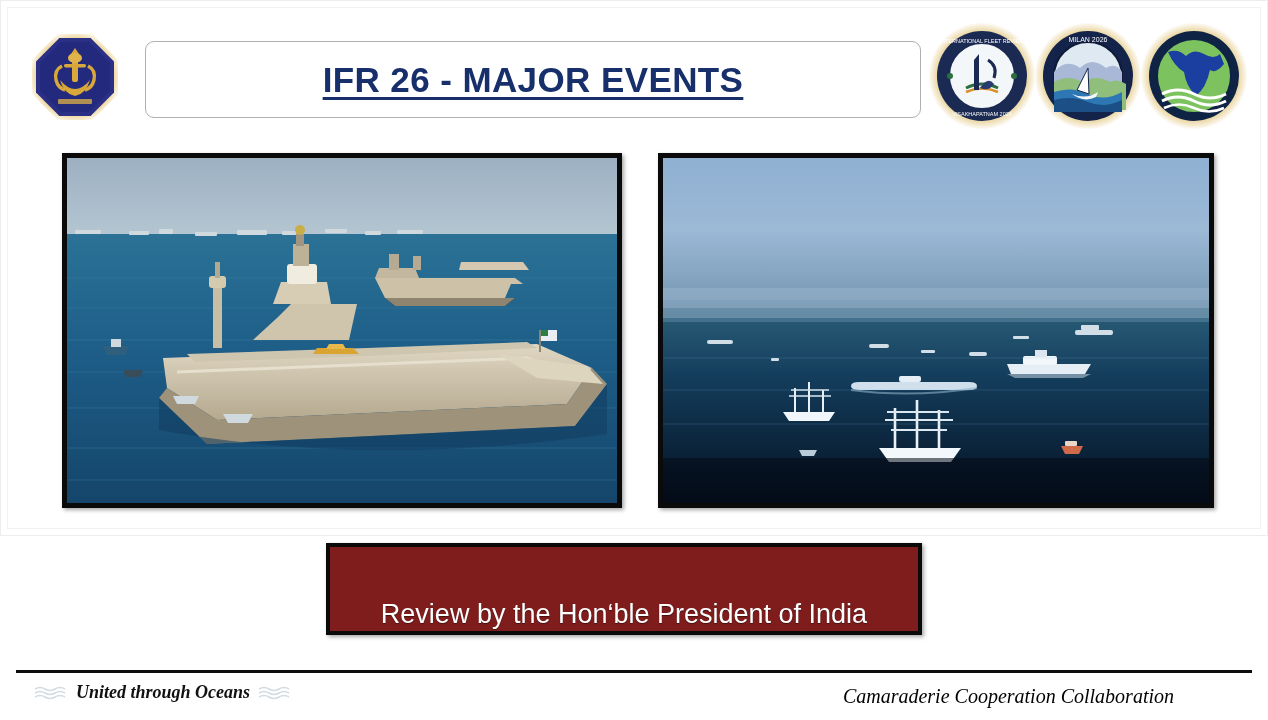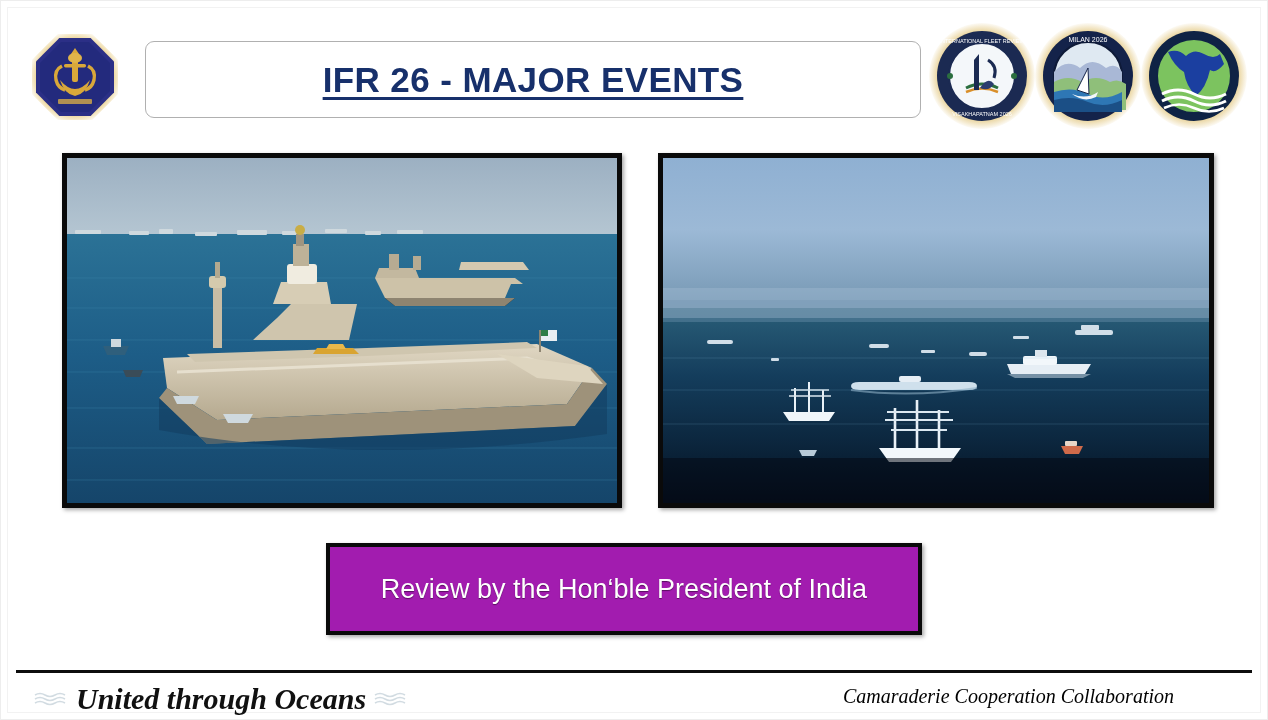--- a/index.html
+++ b/index.html
@@ -2,21 +2,21 @@
 <html><head>
 <meta charset="utf-8">
 <style>
   html,body{margin:0;padding:0;}
   body{
     width:1268px;height:720px;overflow:hidden;
     background:#ffffff;
     font-family:"Liberation Sans", sans-serif;
   }
   .slide{
-    position:relative;width:1268px;height:720px;
+    position:relative;width:1268px;height:536px;
     background:#ffffff;
     box-sizing:border-box;
     border:1px solid #ededed;
   }
   .slide-inner{
     position:absolute;left:6px;top:6px;right:6px;bottom:6px;
     border:1px solid #f2f2f2;
     background:#ffffff;
   }
 
@@ -75,24 +75,24 @@
     box-sizing:border-box;overflow:hidden;
     box-shadow:2px 2px 4px rgba(0,0,0,.35);
   }
   #photo-left{left:54px;top:145px;width:560px;height:355px;}
   #photo-right{left:650px;top:145px;width:556px;height:355px;}
   .photo svg{display:block;width:100%;height:100%;}
 
   
   .caption-box{
     position:absolute;left:318px;top:535px;width:596px;height:92px;
-    background:#a21caf;
+    background:#7f1d1d;
     border:4px solid #0a0a0a;
     box-sizing:border-box;
-    display:flex;flex-direction:column;align-items:center;justify-content:center;
+    display:flex;flex-direction:row;align-items:flex-end;justify-content:center;
     box-shadow:2px 2px 4px rgba(0,0,0,.35);
   }
   .caption-line{
     color:#ffffff;font-size:27px;line-height:1.22;
     text-align:center;white-space:nowrap;
     text-shadow:0 1px 1px rgba(0,0,0,.45);
   }
 
   
   .footer-rule{
@@ -101,21 +101,21 @@
   }
   .footer{
     position:absolute;left:8px;right:8px;top:668px;height:42px;
   }
   .foot-left{
     position:absolute;left:18px;top:6px;
     display:flex;align-items:center;gap:8px;
   }
   .foot-left .txt{
     font-family:"Liberation Serif", serif;
-    font-style:italic;font-weight:bold;font-size:30px;color:#111111;
+    font-style:italic;font-weight:bold;font-size:18px;color:#111111;
     white-space:nowrap;
   }
   .waves{width:34px;height:18px;opacity:.55;}
   .foot-right{
     position:absolute;right:78px;top:9px;
     font-family:"Liberation Serif", serif;
     font-style:italic;font-size:20px;color:#000000;
     white-space:nowrap;
   }
 </style>

